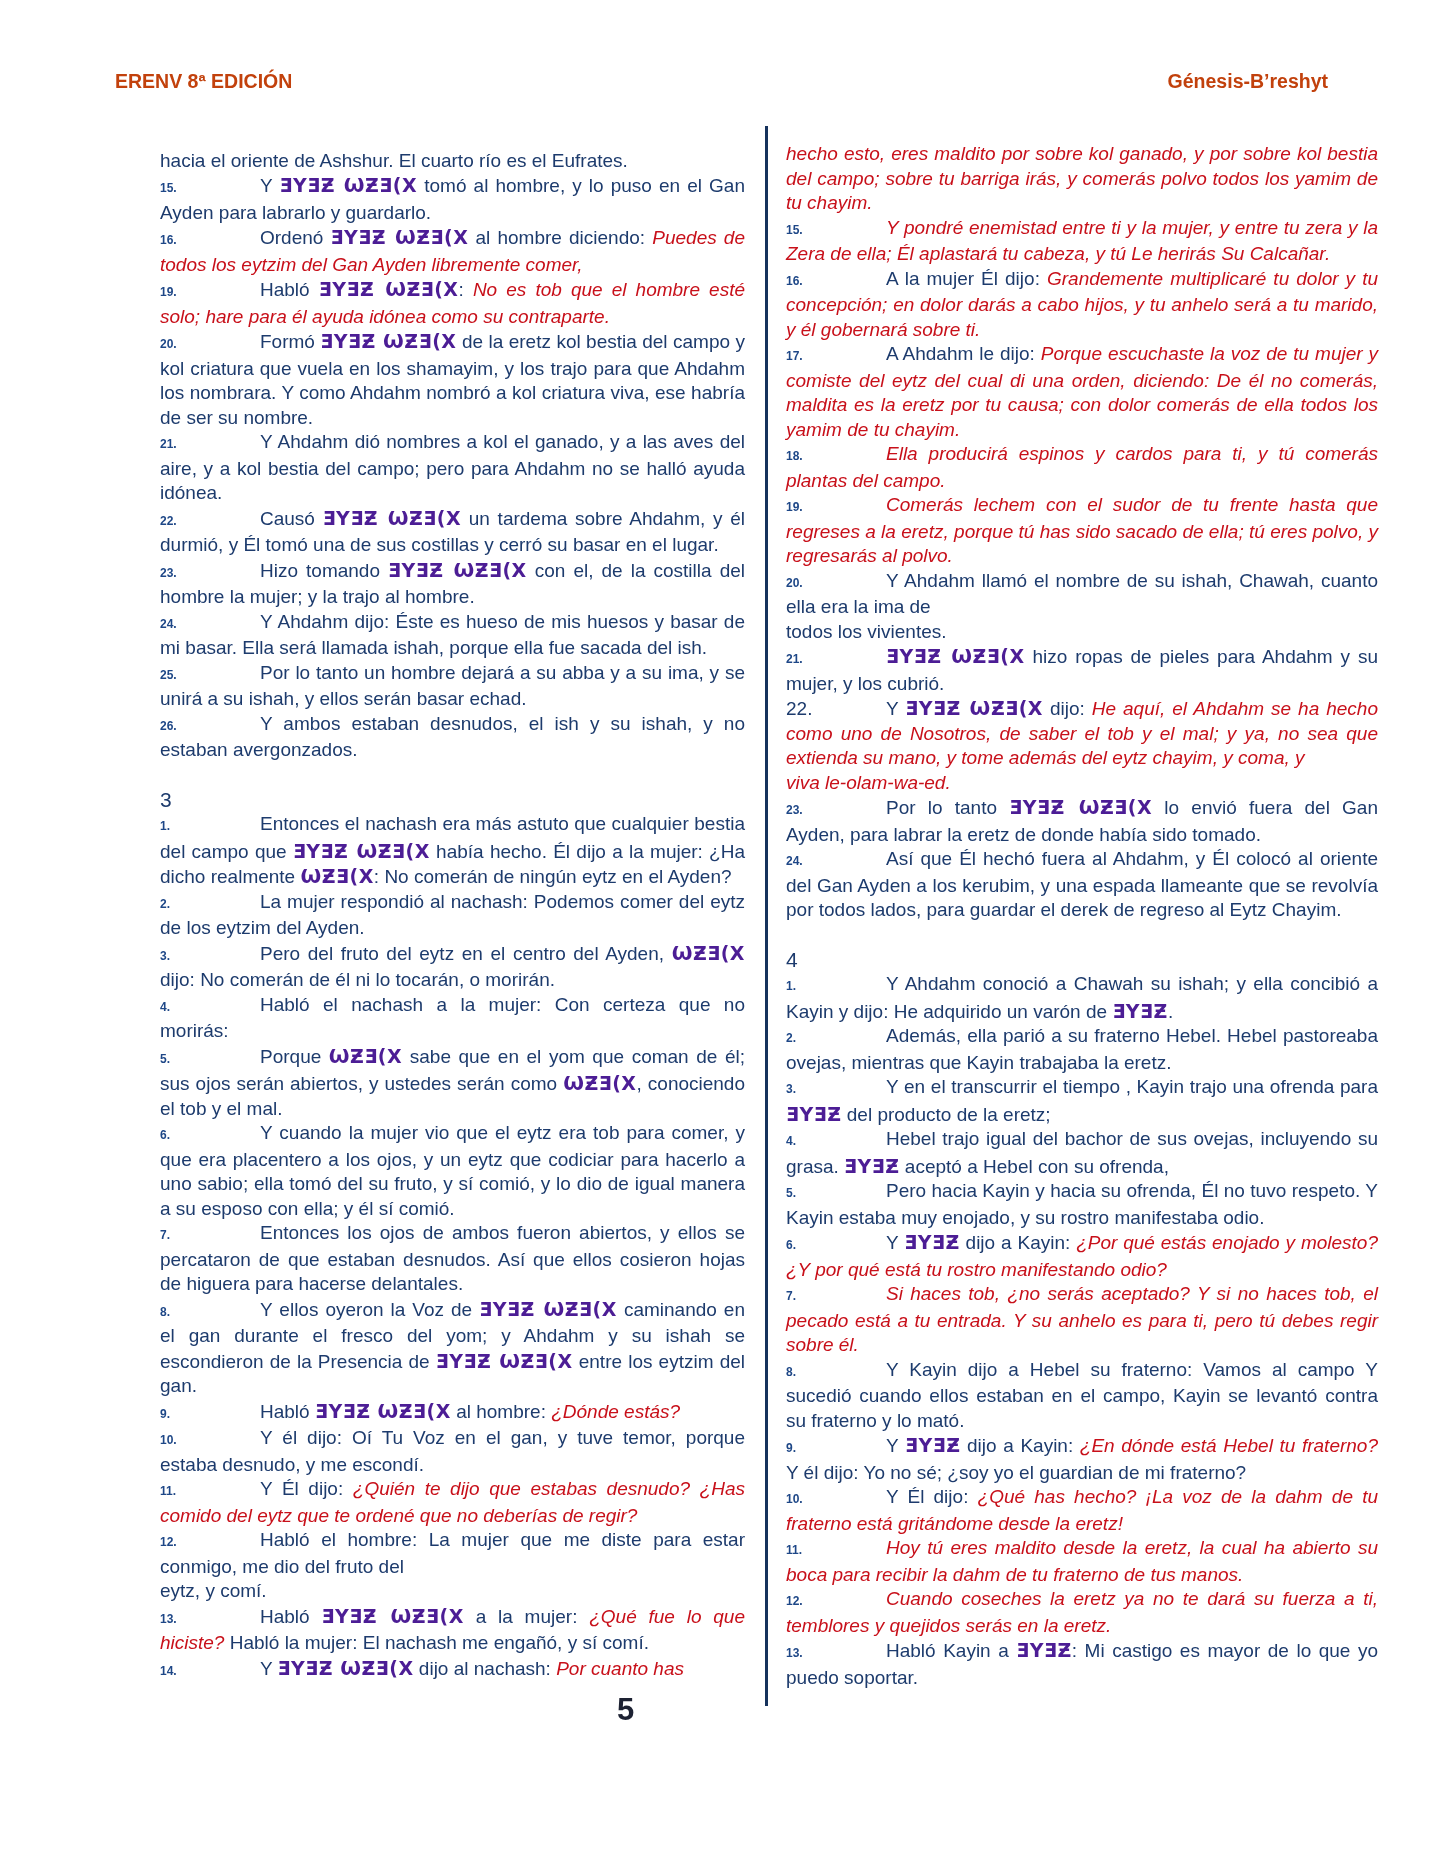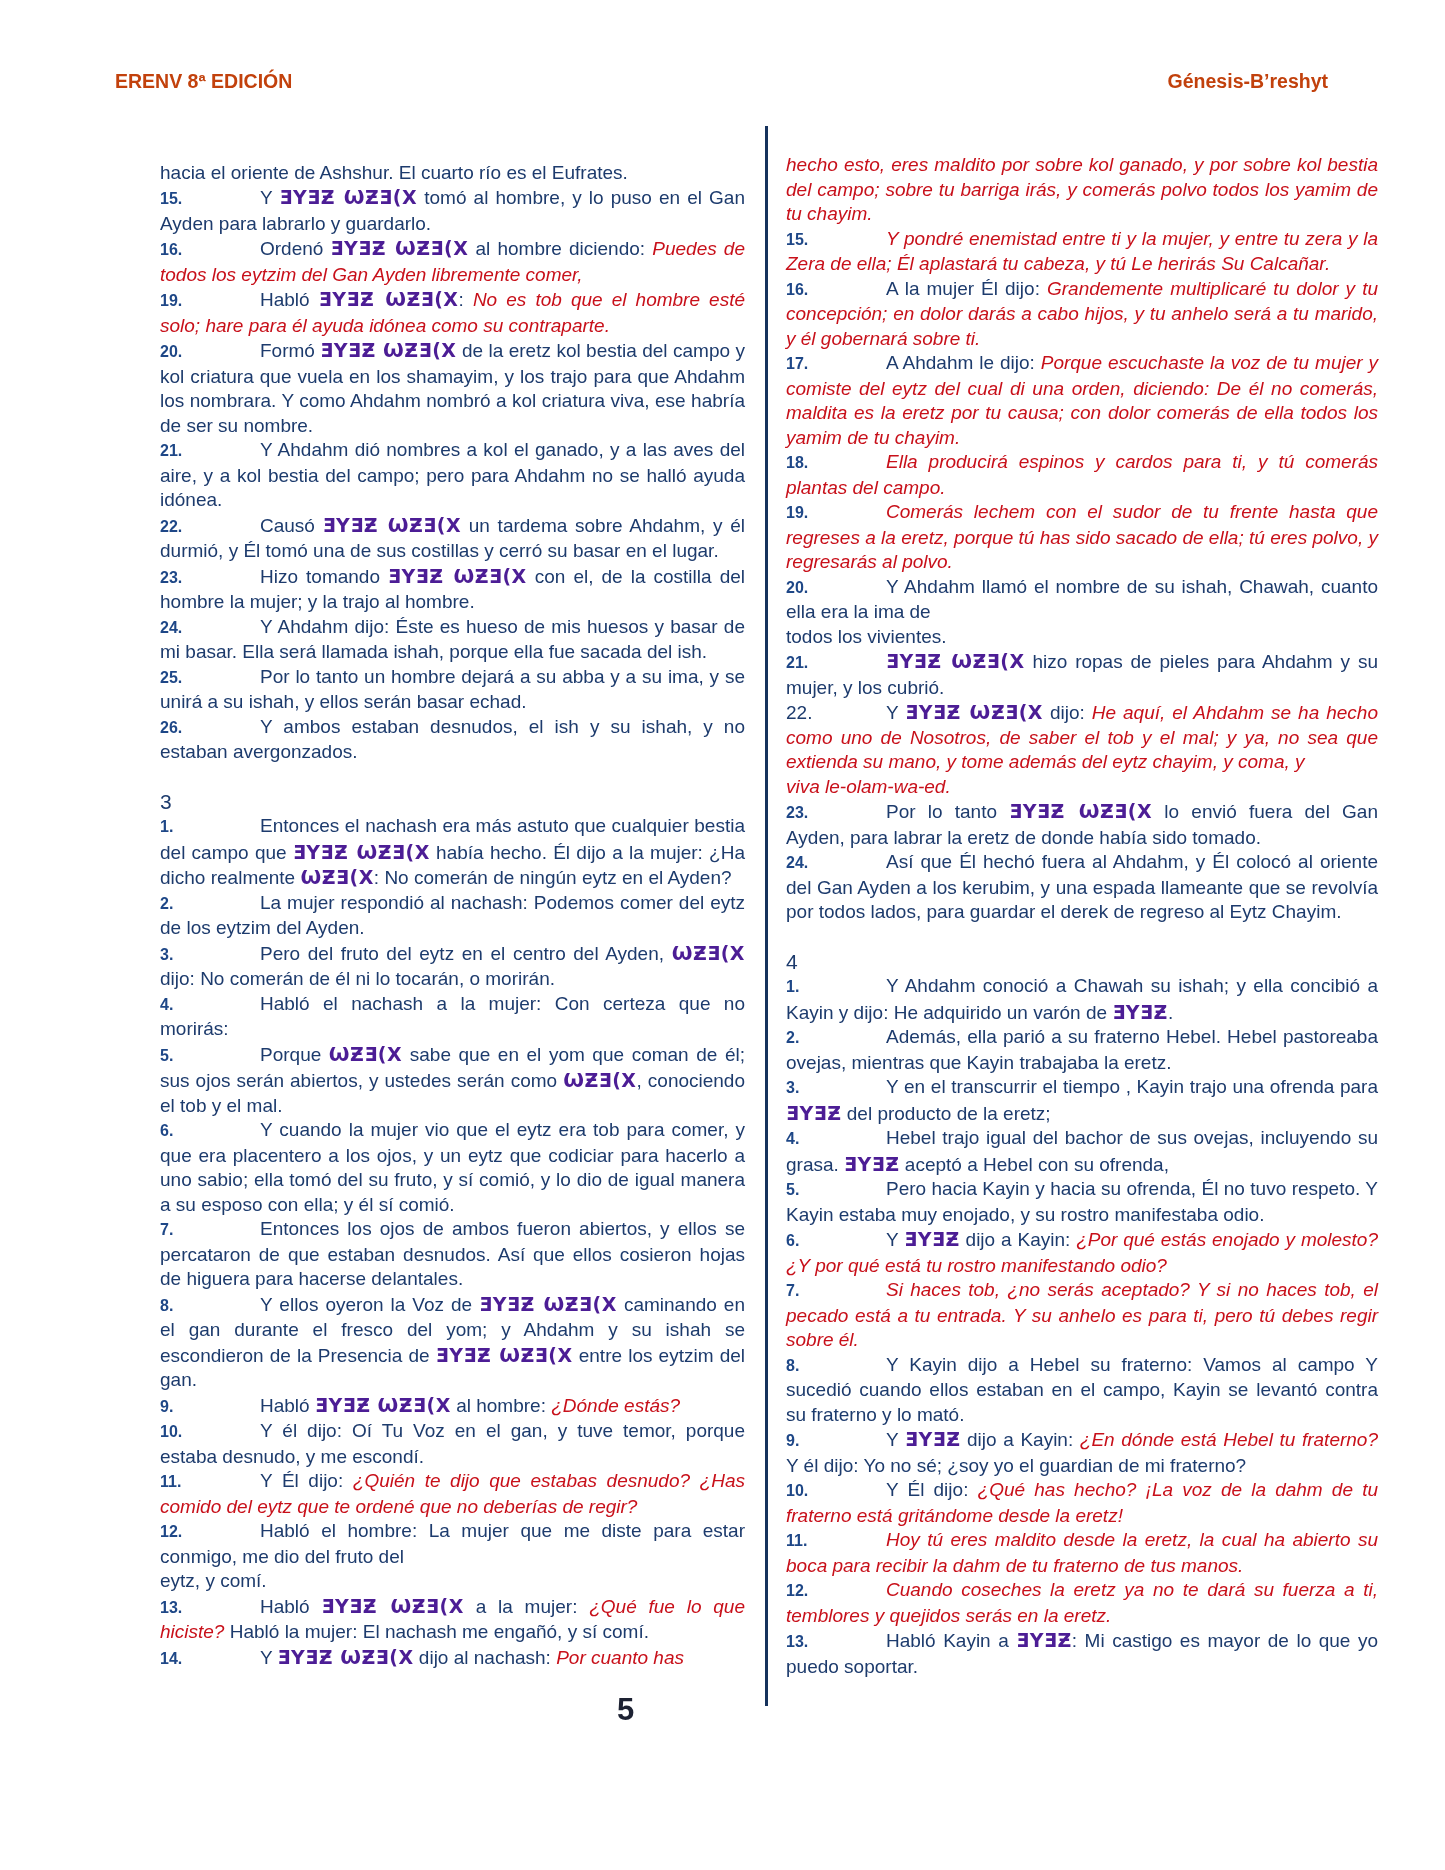--- a/index.html
+++ b/index.html
@@ -11,21 +11,21 @@
   .page{position:absolute;inset:0;overflow:hidden;}
   .hdr{position:absolute;top:70px;left:115px;right:117px;display:flex;
        justify-content:space-between;font-weight:bold;font-size:19.5px;color:#c2410c;}
   .cols{position:absolute;top:126px;left:115px;display:flex;align-items:center;margin-left:45px;}
   .col{font-size:19px;line-height:24.5px;}
   .col-left{width:585px;}
   .col-right{width:592px;}
   .divider{width:3px;height:1580px;background:#16325c;margin:0 18px 0 20px;flex:none;}
   p.verse,p.cont{margin:0;text-align:justify;}
   p.chapter{margin:25px 0 0 0;font-size:21px;text-align:left;}
-  .vnum{display:inline-block;width:100px;font-weight:bold;font-size:16px;color:#1e4787;vertical-align:baseline;}
+  .vnum{display:inline-block;width:100px;font-weight:bold;font-size:12px;color:#1e4787;vertical-align:baseline;}
   .vnum-big{display:inline-block;width:100px;font-size:19px;color:#1d3b6d;font-weight:normal;}
   .t-blue{color:#1d3b6d;}
   .t-red{color:#c8101a;font-style:italic;}
   .t-paleo{color:#4c1d95;font-weight:bold;font-family:"DejaVu Sans", sans-serif;letter-spacing:0.5px;}
   .pagenum{position:absolute;top:1692px;left:617px;font-size:31px;font-weight:bold;color:#1d2233;}
 </style>
 </head>
 <body>
 
 <div class="page">

